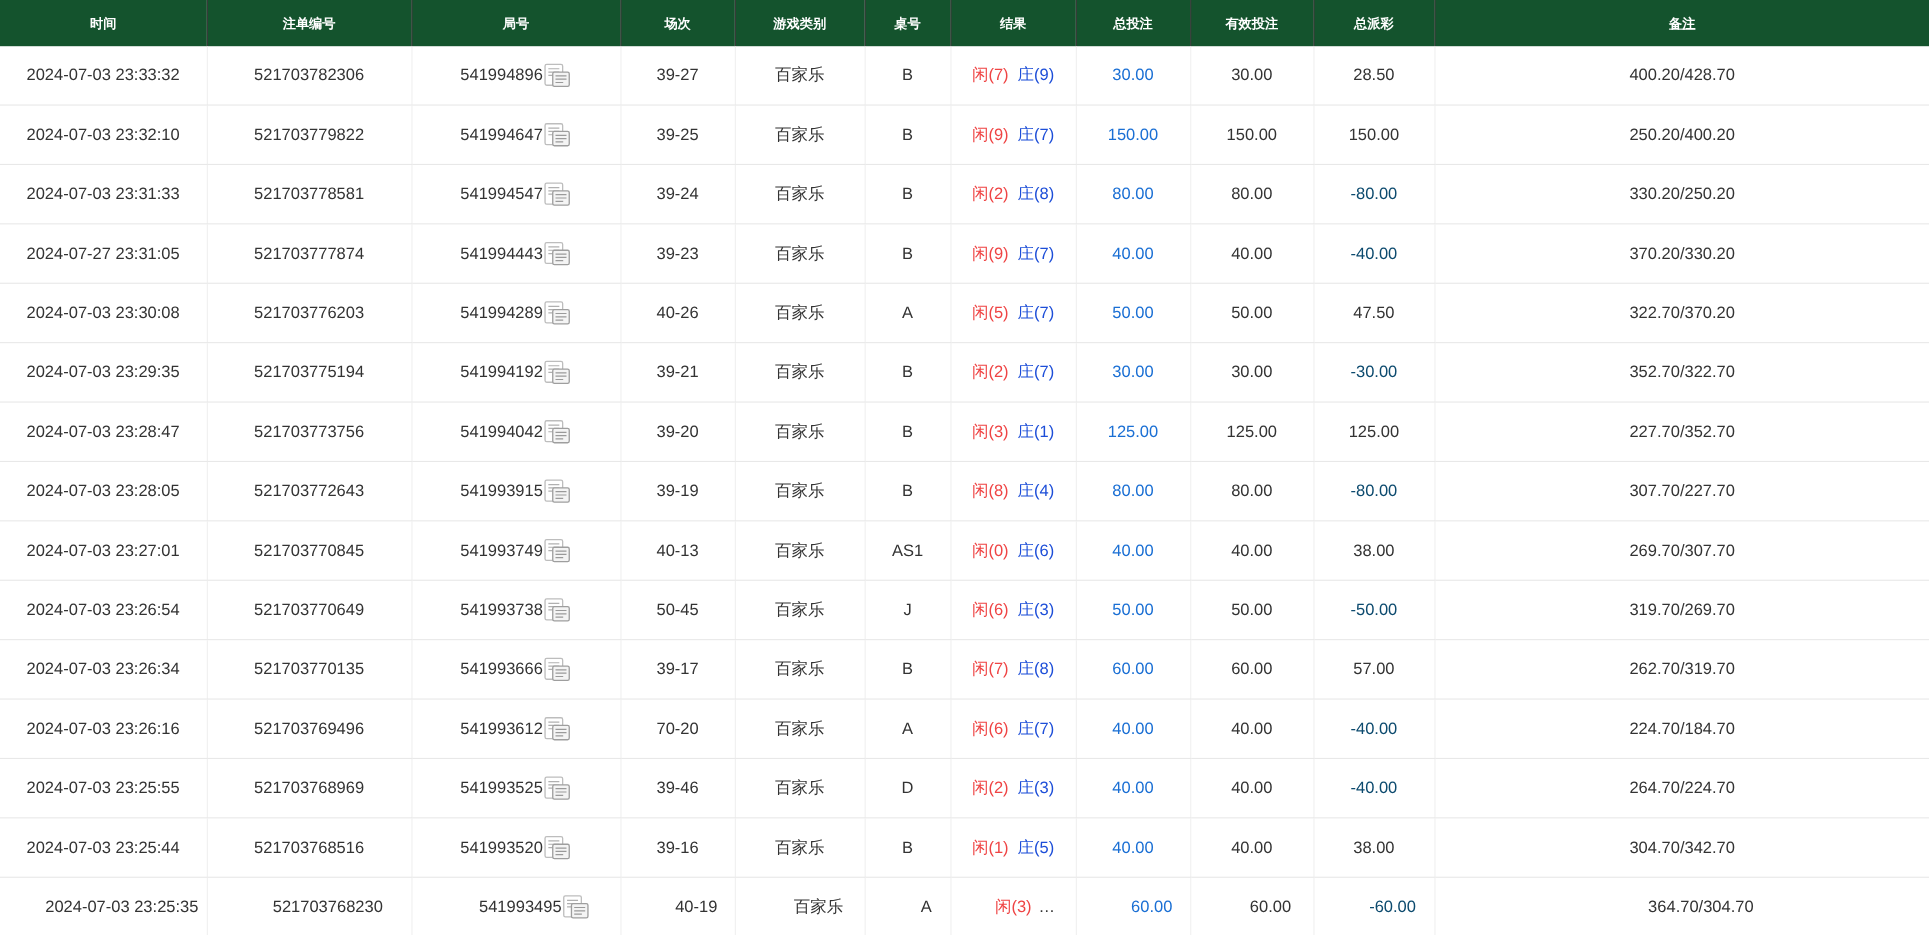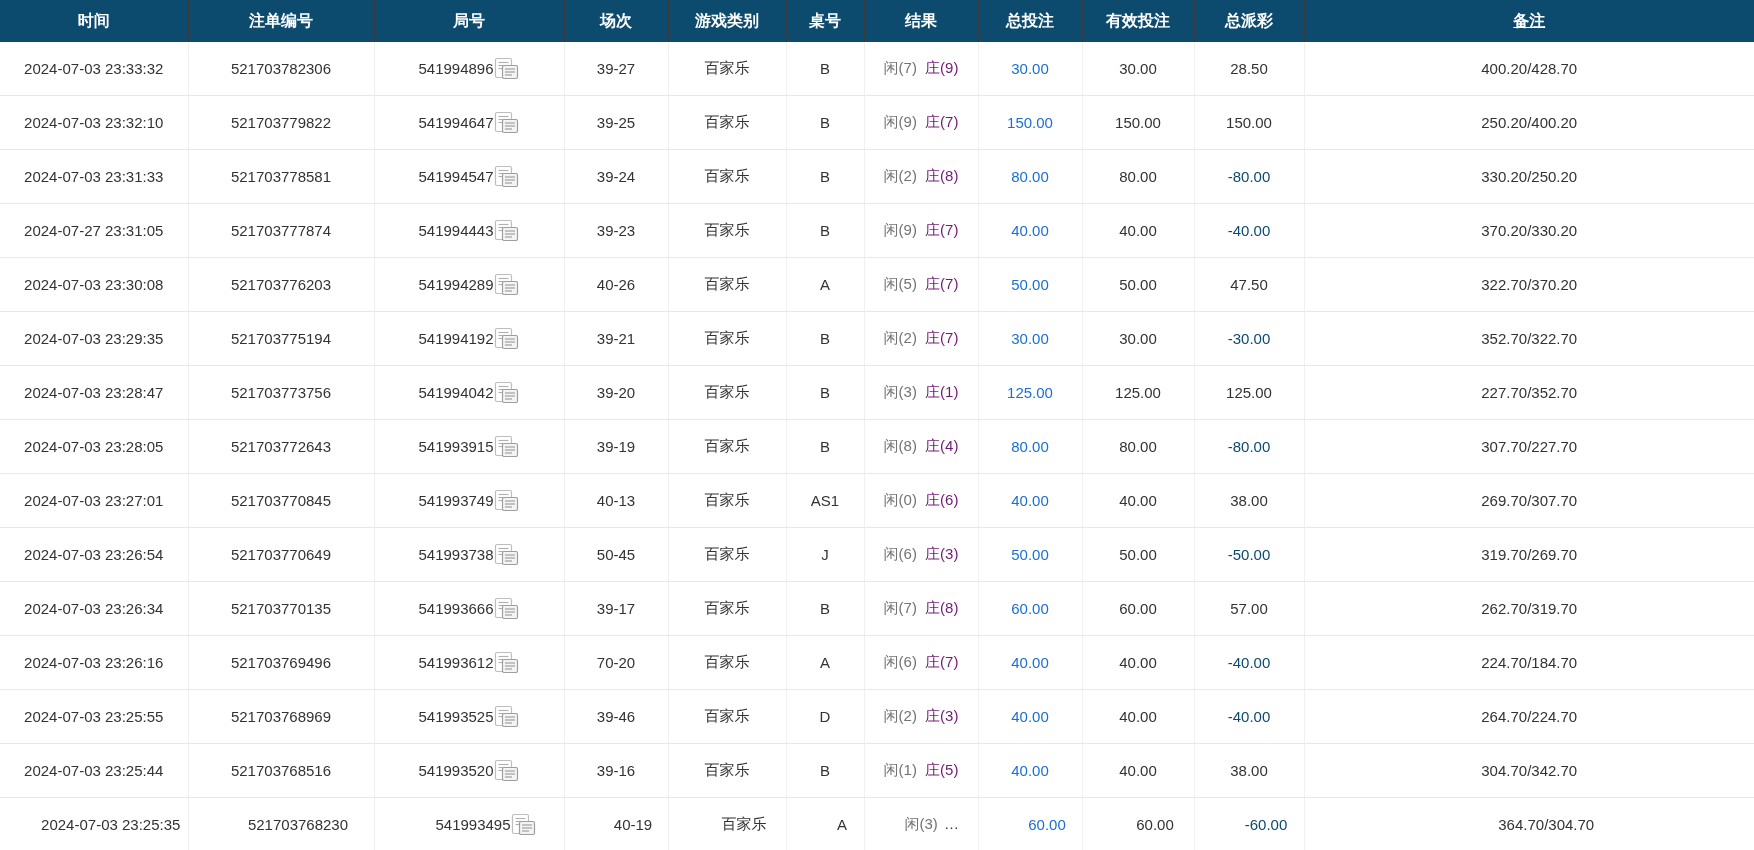--- a/index.html
+++ b/index.html
@@ -19,24 +19,24 @@
     padding: 0 8px 0 0;
   }
   table.bet-table {
     border-collapse: collapse;
     width: 1754px;
     table-layout: fixed;
     font-size: 15px;
     color: #333333;
   }
   table.bet-table thead th {
-    background: #0c4a6e;
+    background: #14532d;
     color: #ffffff;
     font-weight: bold;
-    font-size: 16px;
+    font-size: 12px;
     height: 42px;
     line-height: 34px;
     padding: 0;
     text-align: center;
     border-right: 1px solid #3a3a3a;
     border-bottom: none;
     white-space: nowrap;
   }
   table.bet-table thead th:last-child {
     border-right: none;
@@ -82,22 +82,22 @@
   .round-num { color: #333; }
   .doc-icon {
     width: 26px;
     height: 24px;
     flex: 0 0 auto;
     display: inline-block;
     position: relative;
   }
   .doc-icon svg { display: block; }
 
-  .res-player { color: #737373; }
-  .res-banker { color: #701a75; }
+  .res-player { color: #ef4444; }
+  .res-banker { color: #1d4ed8; }
   .res-sep { color: #333; padding: 0 2px; }
 
   .amt-blue { color: #1a6fd4; }
   .amt-red  { color: #0c4a6e; }
   .amt-dark { color: #333333; }
 </style>
 </head>
 <body>
 
 <div class="table-wrap">

